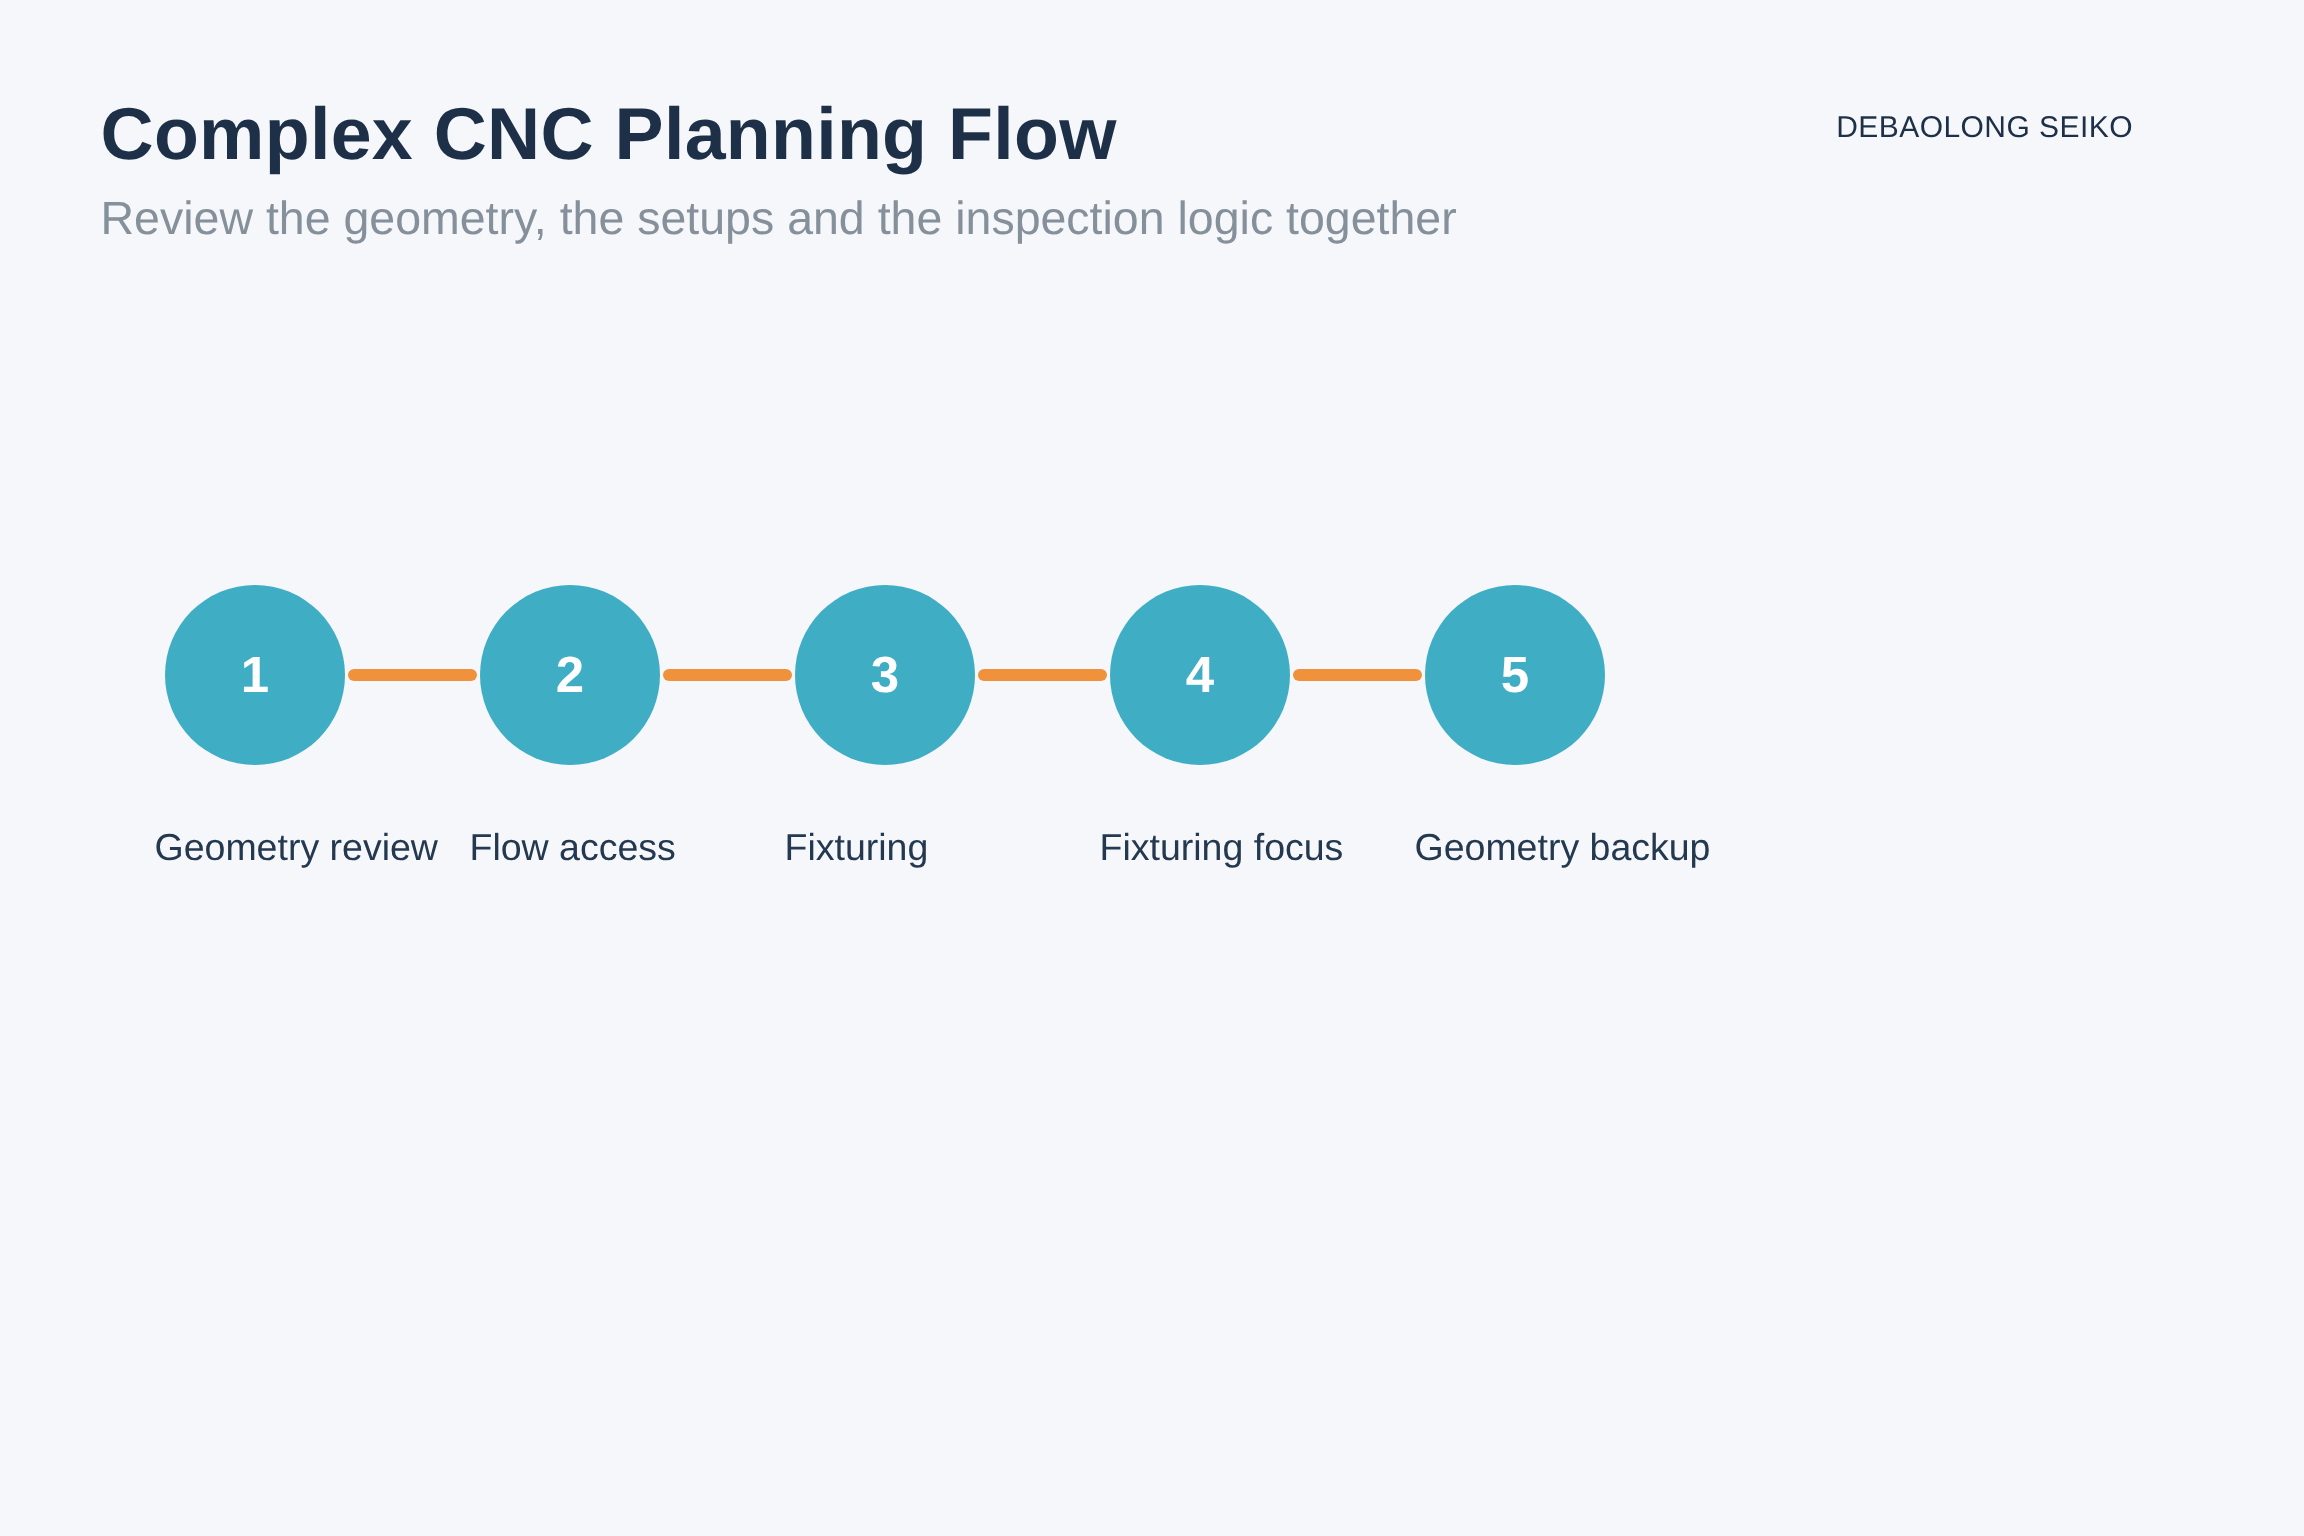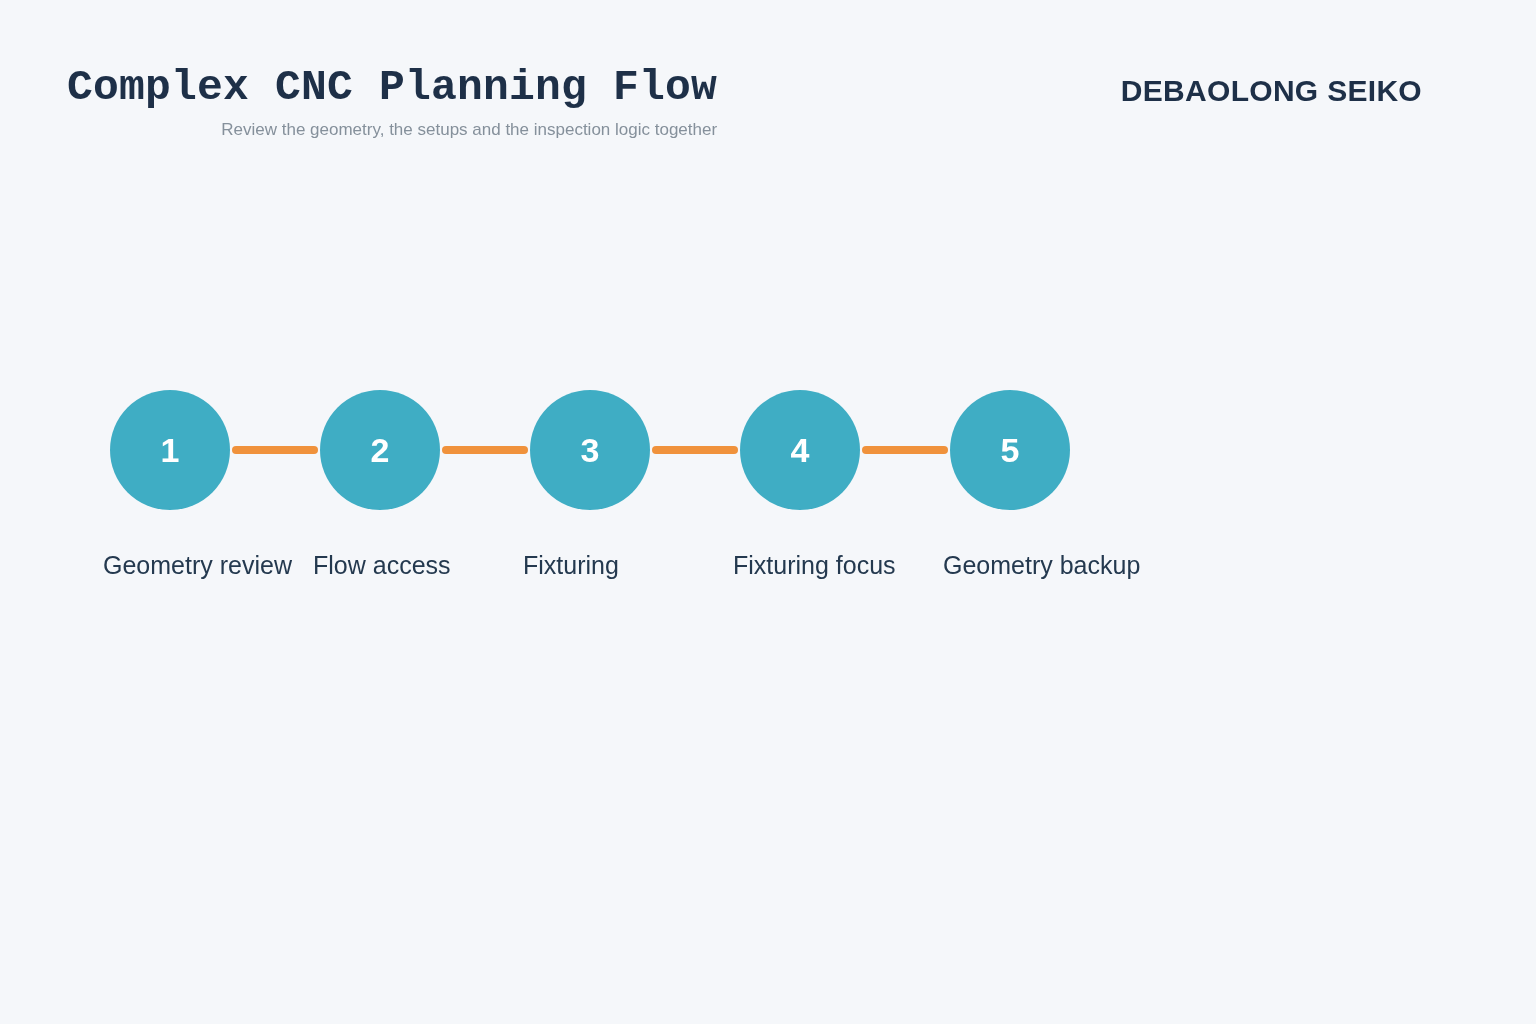--- a/index.html
+++ b/index.html
@@ -24,41 +24,40 @@
     position: absolute;
     top: 0; left: 0; right: 0;
     height: 160px;
   }
   .title-block {
     position: absolute;
     left: 67px;
     top: 64px;
   }
   .page-title {
-    font-size: 43px;
+    font-size: 49px;
     font-weight: 700;
     color: var(--navy);
     letter-spacing: 0.2px;
     line-height: 1.1;
-    font-family: Liberation Mono, monospace;
   }
   .page-subtitle {
     margin-top: 9px;
-    font-size: 17px;
+    font-size: 31px;
     font-weight: 400;
     color: var(--subtitle-gray);
     line-height: 1.2;
     text-align: right;
   }
   .brand {
     position: absolute;
     top: 74px;
     right: 114px;
-    font-size: 30px;
-    font-weight: 700;
+    font-size: 20px;
+    font-weight: 400;
     color: var(--navy);
     letter-spacing: 0.3px;
   }
   .flow {
     position: absolute;
     left: 65px;
     top: 390px;
     width: 1050px;
   }
   .steps {

